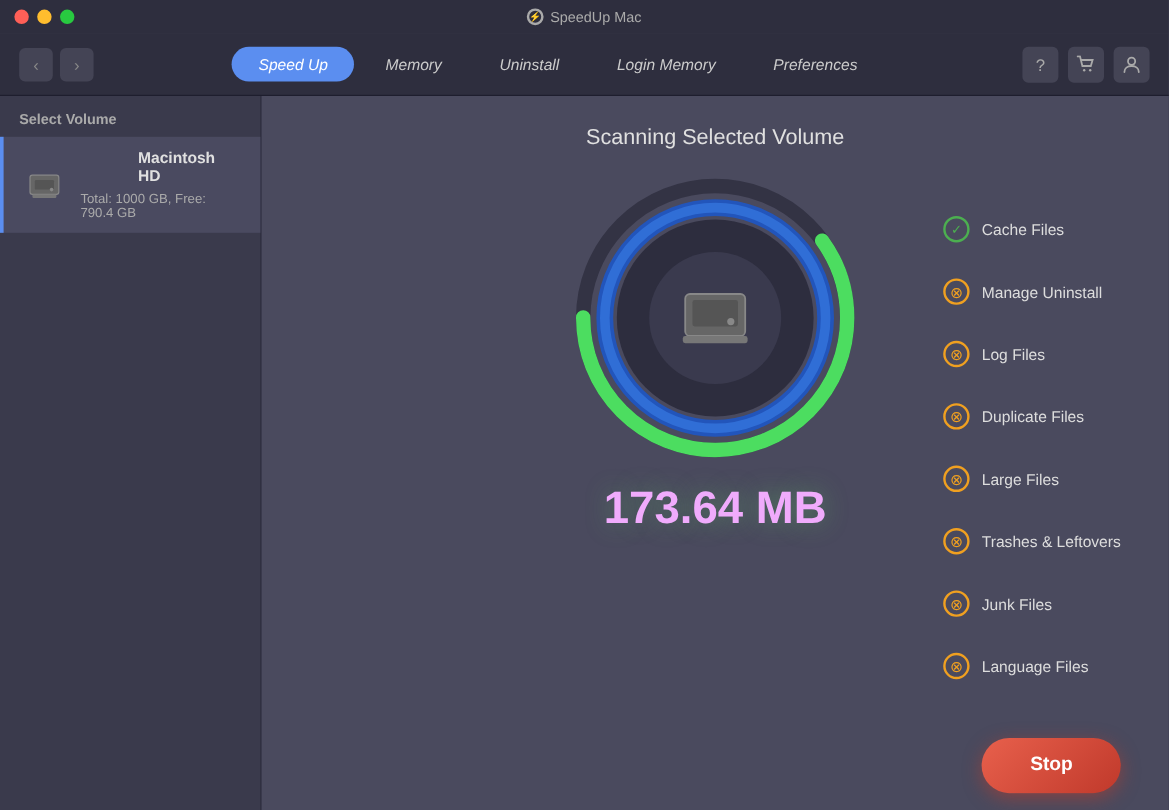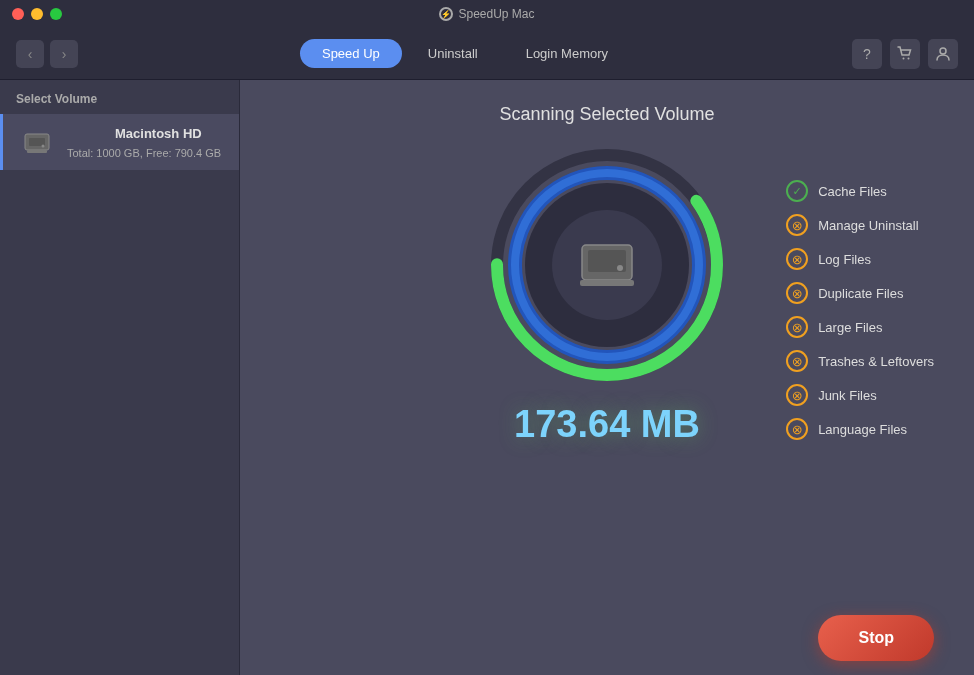--- a/index.html
+++ b/index.html
@@ -90,20 +90,21 @@
     }
     .tab {
       padding: 7px 22px;
       border-radius: 20px;
       font-size: 13px;
       font-weight: 500;
       cursor: pointer;
       border: none;
       background: transparent;
       color: #ccc;
+      font-style: italic;
     }
     .tab.active {
       background: #5b8ef0;
       color: #fff;
     }
     .toolbar-actions {
       display: flex;
       gap: 8px;
     }
     .toolbar-action-btn {
@@ -121,21 +122,21 @@
     }
 
     
     .main {
       display: flex;
       height: calc(675px - 80px);
     }
 
     
     .sidebar {
-      width: 240px;
+      width: 218px;
       background: #3a3a4c;
       border-right: 1px solid #2a2a3a;
       flex-shrink: 0;
     }
     .sidebar-header {
       padding: 12px 16px 8px;
       font-size: 12px;
       font-weight: 600;
       color: #aaa;
       text-transform: none;
@@ -223,38 +224,38 @@
     }
     .drive-icon-center svg {
       width: 70px;
       height: 70px;
     }
 
     .scan-size {
       margin-top: 18px;
       font-size: 38px;
       font-weight: 700;
-      color: #7dd3fc;
+      color: #f0abfc;
       text-shadow: 0 0 20px rgba(100, 200, 100, 0.4);
     }
     .scan-path {
       font-size: 12px;
       color: #aaa;
       margin-top: 5px;
       text-align: center;
     }
 
     
     .right-panel {
       position: absolute;
       right: 40px;
       top: 100px;
       display: flex;
       flex-direction: column;
-      gap: 12px;
+      gap: 30px;
     }
     .scan-item {
       display: flex;
       align-items: center;
       gap: 10px;
       font-size: 13px;
       color: #ddd;
     }
     .scan-item-icon {
       width: 22px;
@@ -320,22 +321,24 @@
   </div>
 </div>
 
 <div class="toolbar">
   <div class="nav-buttons">
     <button class="nav-btn">‹</button>
     <button class="nav-btn">›</button>
   </div>
   <div class="tabs">
     <button class="tab active">Speed Up</button>
+    <button class="tab">Memory</button>
     <button class="tab">Uninstall</button>
     <button class="tab">Login Memory</button>
+    <button class="tab">Preferences</button>
   </div>
   <div class="toolbar-actions">
     <button class="toolbar-action-btn">?</button>
     <button class="toolbar-action-btn">
       <svg width="16" height="16" viewBox="0 0 16 16" fill="none">
         <path d="M1 1h2l2 8h7l1.5-5H4" stroke="#aaa" stroke-width="1.5" fill="none" stroke-linecap="round"></path>
         <circle cx="6.5" cy="12.5" r="1" fill="#aaa"></circle>
         <circle cx="11.5" cy="12.5" r="1" fill="#aaa"></circle>
       </svg>
     </button>

